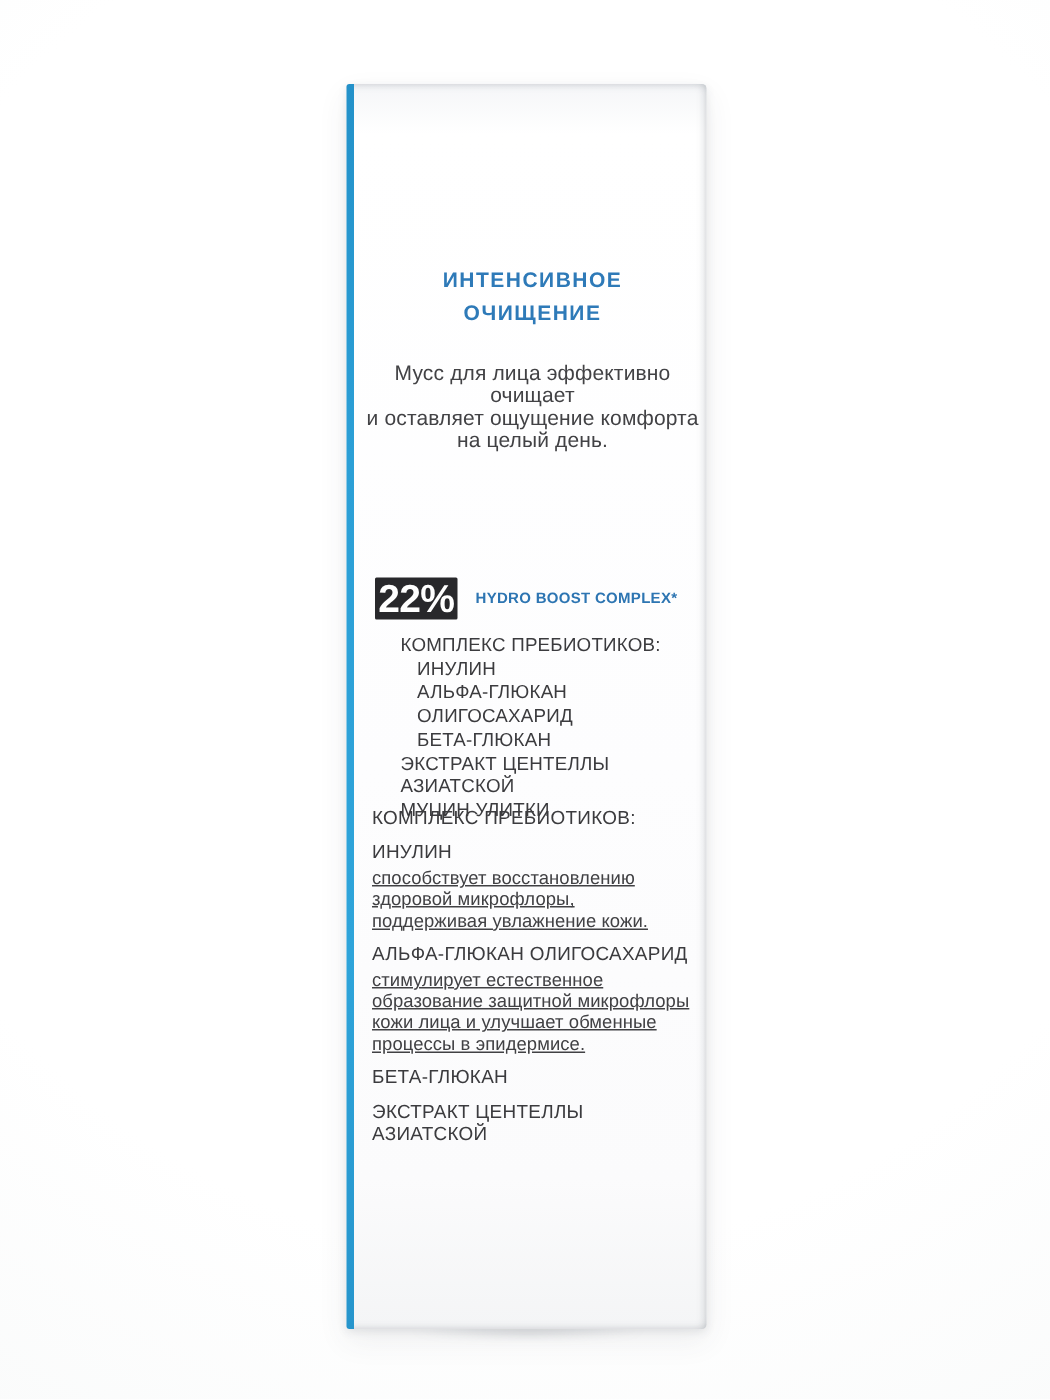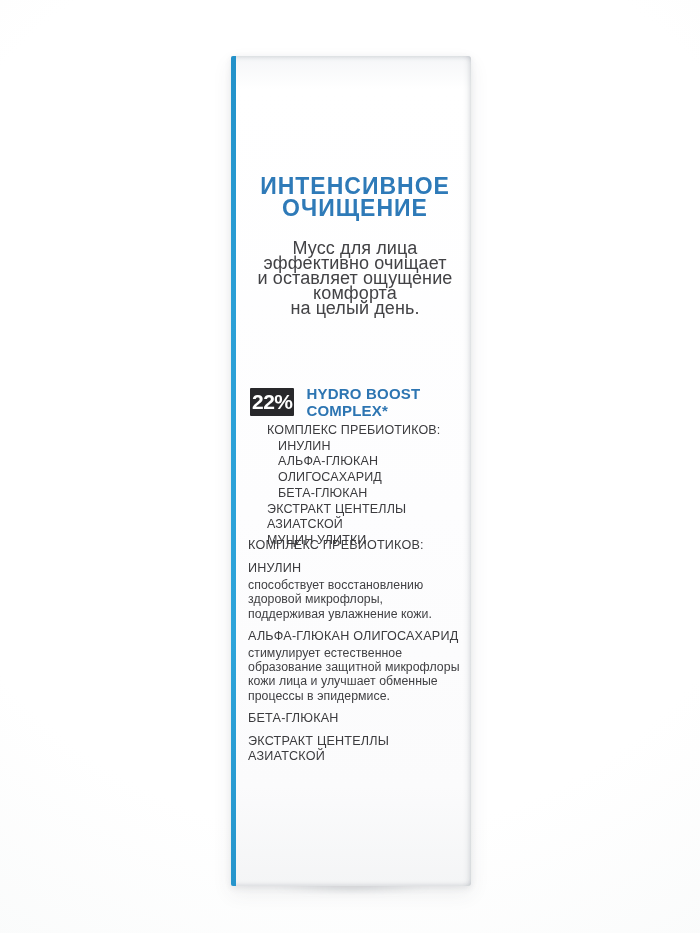--- a/index.html
+++ b/index.html
@@ -41,59 +41,59 @@
   }
   .face {
     position: absolute;
     left: 11px; right: 3px; top: 0; bottom: 0;
     color: #3b3b3e;
   }
   .title {
     position: absolute;
     top: 119px; left: 0; right: 0;
     text-align: center;
-    font-size: 23px;
+    font-size: 14px;
     font-weight: bold;
     letter-spacing: 1px;
     line-height: 22px;
     color: #2e7ab8;
     white-space: pre-line;
   }
   .para {
     position: absolute;
     left: 0; right: 0;
     text-align: center;
-    font-size: 18px;
+    font-size: 14px;
     line-height: 15px;
     color: #424245;
     white-space: pre-line;
     letter-spacing: 0.1px;
   }
   .para1 { top: 185px; }
   .para2 { top: 234px; }
   .badge-row {
     position: absolute;
     top: 329px; left: 8px;
     display: flex;
     align-items: center;
   }
   .badge {
     width: 55px; height: 28px;
     background: #28282b;
     border-radius: 1px;
     color: #ffffff;
-    font-size: 21px;
+    font-size: 26px;
     font-weight: bold;
     letter-spacing: -0.5px;
     display: flex; align-items: center; justify-content: center;
   }
   .badge-label {
     margin-left: 12px;
     color: #2d75b2;
-    font-size: 15px;
+    font-size: 10px;
     font-weight: bold;
     letter-spacing: 0.2px;
   }
   .ing-list {
     position: absolute;
     top: 367px; left: 25px; right: 0;
     font-size: 12.5px;
     line-height: 15.7px;
     letter-spacing: 0.15px;
     color: #3b3b3e;
@@ -116,20 +116,21 @@
     font-size: 12.6px;
     letter-spacing: 0.2px;
     line-height: 15px;
     margin-bottom: 2px;
   }
   .detail-desc {
     line-height: 14.3px;
     white-space: pre-line;
     color: #414144;
     letter-spacing: 0.05px;
+    text-decoration: underline;
   }
 </style>
 </head>
 <body>
 
 <div class="scene">
   <div class="ground-shadow"></div>
 
   <div class="box">
     <div class="stripe"></div>

